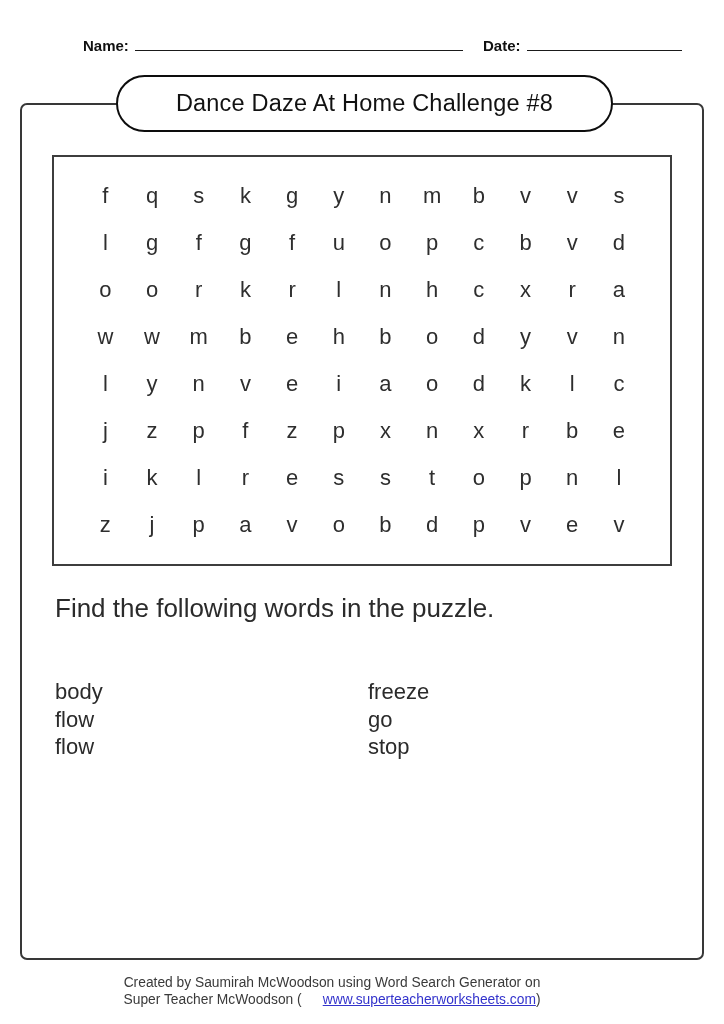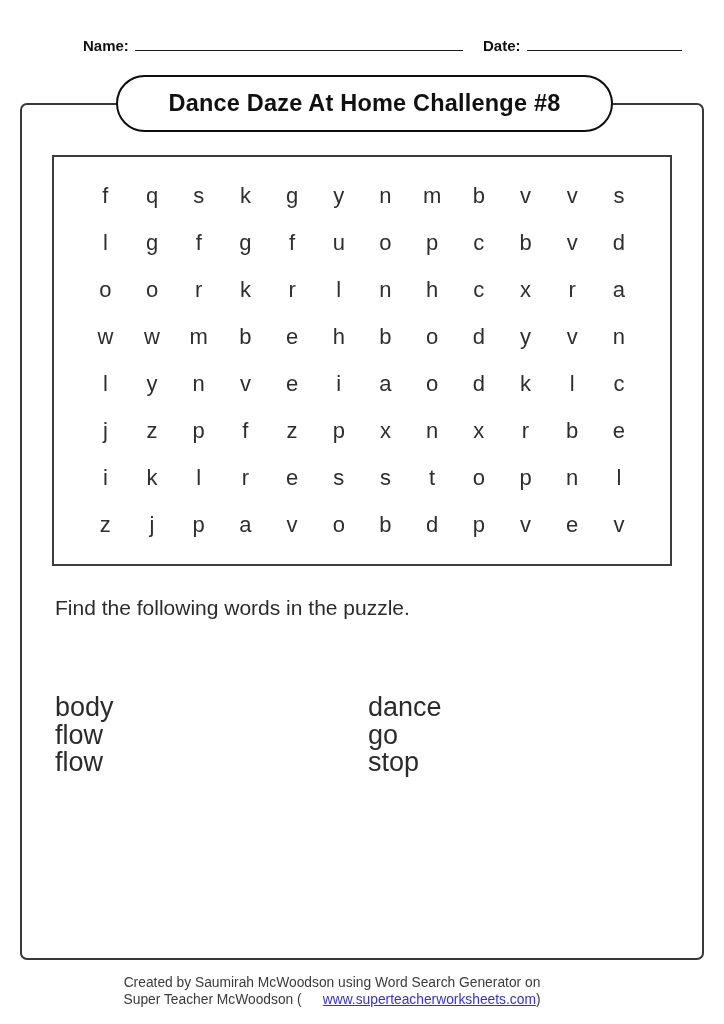--- a/index.html
+++ b/index.html
@@ -46,21 +46,21 @@
     position: absolute;
     left: 116px; top: 75px;
     width: 497px; height: 57px;
     background: #ffffff;
     border: 2.5px solid #0d0d0d;
     border-radius: 30px;
     display: flex; align-items: center; justify-content: center;
     z-index: 2;
   }
   .title-pill span {
-    font-size: 23.5px; font-weight: bold; color: #111;
+    font-size: 23.5px; font-weight: normal; color: #111;
     letter-spacing: 0.2px;
   }
 
   
   .grid-box {
     position: absolute;
     left: 52px; top: 155px;
     width: 620px; height: 411px;
     border: 2px solid #3d3d3d;
     background: #ffffff;
@@ -74,32 +74,32 @@
   }
   .cell {
     display: flex; align-items: center; justify-content: center;
     font-size: 22px; color: #2e2e2e;
   }
 
   
   .instructions {
     position: absolute;
     left: 55px; top: 594px;
-    font-size: 21px; line-height: 28px;
+    font-size: 26px; line-height: 28px;
     color: #2b2b2b;
   }
   .arrow-icon { vertical-align: -4px; margin: 0 5px; }
   .arrow-right-svg { transform: rotate(-12deg); }
   .arrow-down-svg  { transform: rotate(8deg); }
 
   
   .word-columns { position: absolute; top: 678px; left: 0; width: 724px; }
   .word-col {
-    position: absolute; top: 16px;
-    font-size: 27px; line-height: 27.6px; color: #2b2b2b;
+    position: absolute; top: 0;
+    font-size: 22px; line-height: 27.6px; color: #2b2b2b;
   }
   .word-col-1 { left: 55px; }
   .word-col-2 { left: 368px; }
 
   
   .footer {
     position: absolute;
     left: 0; top: 974px; width: 664px;
     text-align: center;
     font-size: 13.8px; line-height: 17px;
@@ -230,21 +230,21 @@
   <div>Find the following words in the puzzle.</div>
 </div>
 
 <div class="word-columns">
   <div class="word-col word-col-1">
       <div class="word">body</div>
       <div class="word">flow</div>
       <div class="word">flow</div>
     </div>
   <div class="word-col word-col-2">
-      <div class="word">dance</div>
+      <div class="word">freeze</div>
       <div class="word">go</div>
       <div class="word">stop</div>
     </div>
 </div>
 
 <div class="footer">
   <div>Created by Saumirah McWoodson using Word Search Generator on</div>
   <div>
     <span>Super Teacher McWoodson (</span><a href="#">www.superteacherworksheets.com</a><span>)</span>
   </div>

